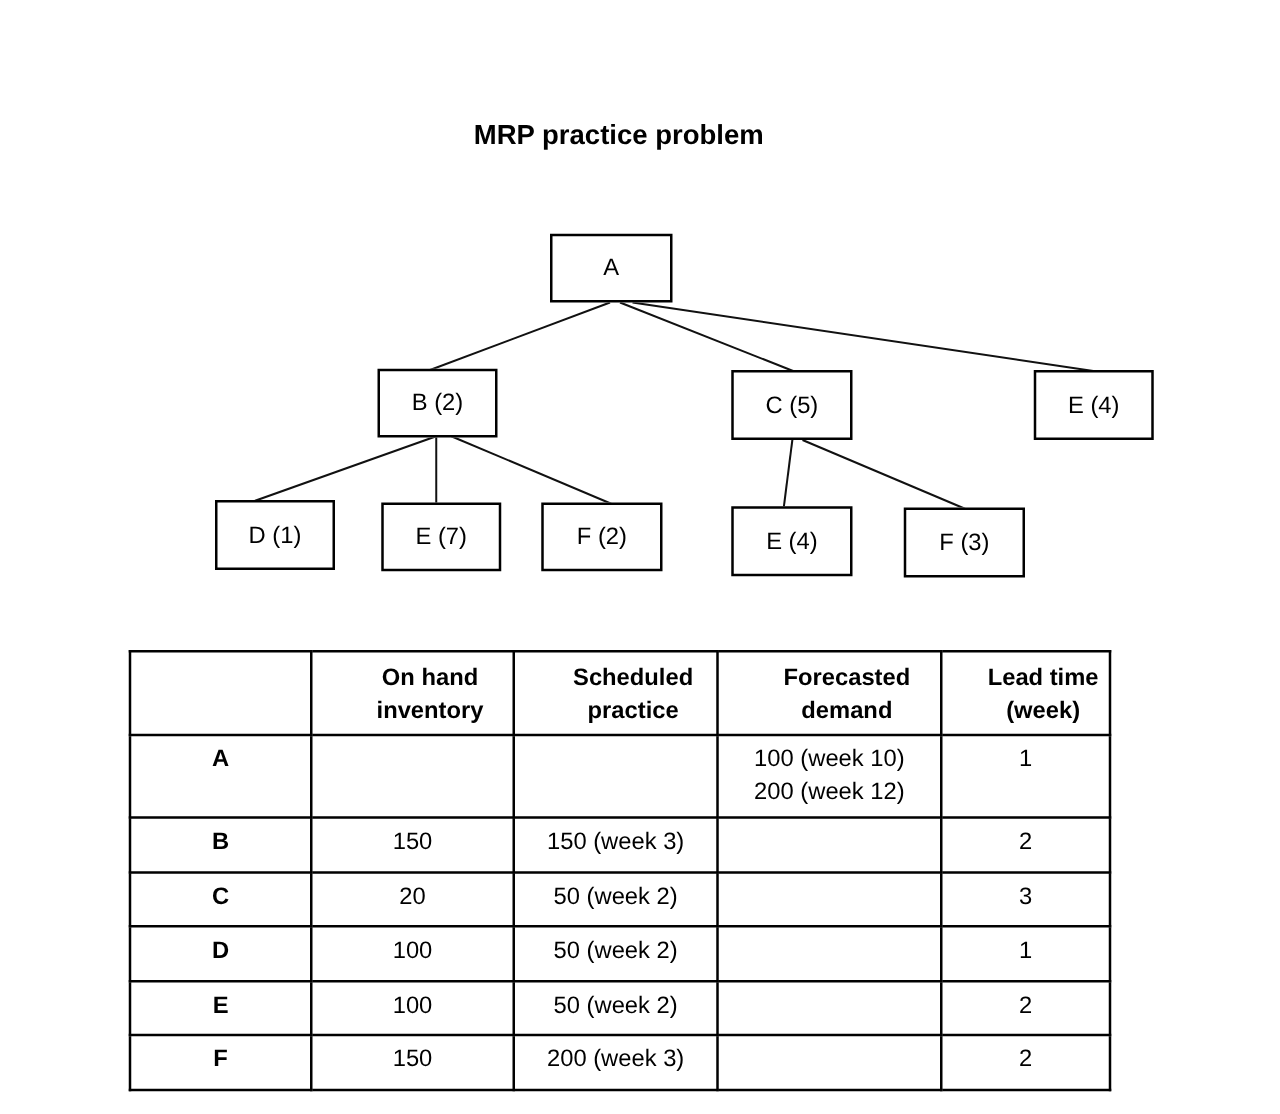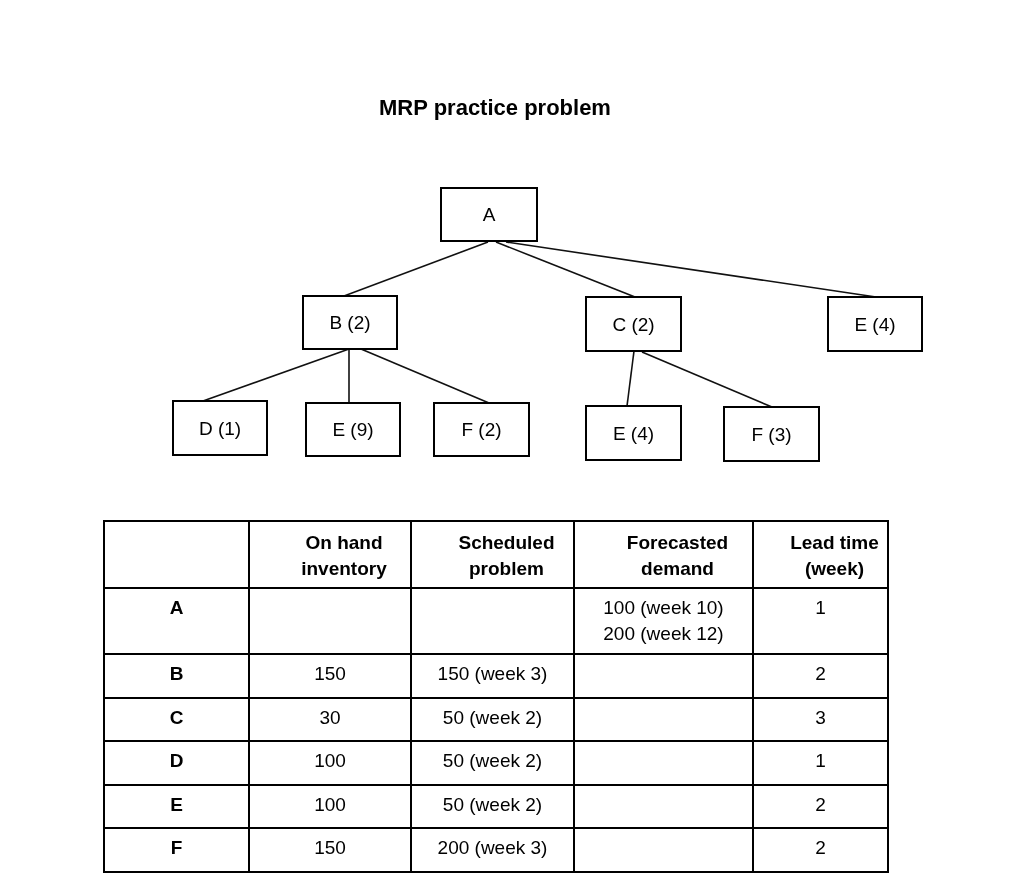--- a/index.html
+++ b/index.html
@@ -88,30 +88,30 @@
     <line x1="642" y1="330" x2="772" y2="385" stroke="#111" stroke-width="1.6"></line>
   </svg>
 
   <div class="node node-a">
       <span>A</span>
     </div>
   <div class="node node-b">
       <span>B (2)</span>
     </div>
   <div class="node node-c">
-      <span>C (2)</span>
+      <span>C (5)</span>
     </div>
   <div class="node node-e1">
       <span>E (4)</span>
     </div>
   <div class="node node-d">
       <span>D (1)</span>
     </div>
   <div class="node node-e2">
-      <span>E (9)</span>
+      <span>E (7)</span>
     </div>
   <div class="node node-f1">
       <span>F (2)</span>
     </div>
   <div class="node node-e3">
       <span>E (4)</span>
     </div>
   <div class="node node-f2">
       <span>F (3)</span>
     </div>
@@ -123,21 +123,21 @@
       <col style="width:163px">
       <col style="width:179px">
       <col style="width:135px">
     </colgroup>
     <thead>
       <tr>
         <th></th>
         <th>On hand
 inventory</th>
         <th>Scheduled
-problem</th>
+practice</th>
         <th>Forecasted
 demand</th>
         <th>Lead time
 (week)</th>
       </tr>
     </thead>
     <tbody>
       <tr class="r-a">
         <td class="c-item">A</td>
         <td></td>
@@ -148,21 +148,21 @@
       </tr>
       <tr class="r-b">
         <td class="c-item">B</td>
         <td>150</td>
         <td>150 (week 3)</td>
         <td></td>
         <td>2</td>
       </tr>
       <tr class="r-c">
         <td class="c-item">C</td>
-        <td>30</td>
+        <td>20</td>
         <td>50 (week 2)</td>
         <td></td>
         <td>3</td>
       </tr>
       <tr class="r-d">
         <td class="c-item">D</td>
         <td>100</td>
         <td>50 (week 2)</td>
         <td></td>
         <td>1</td>

